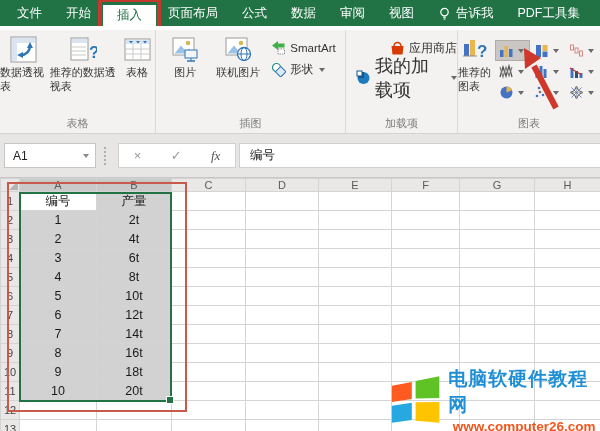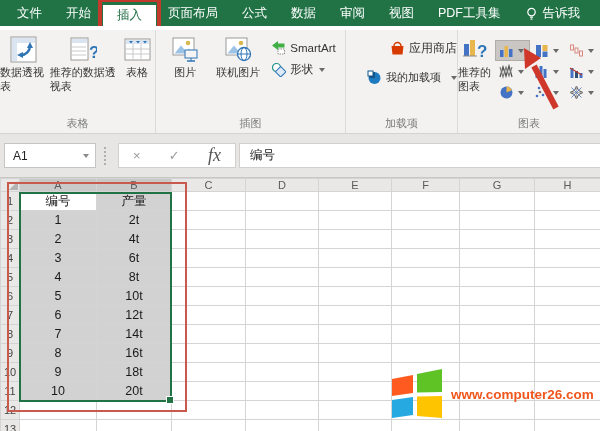--- a/index.html
+++ b/index.html
@@ -38,21 +38,21 @@
 
   
   .fbar { position:absolute; top:134px; left:0; width:600px; height:44px; background:#e7e6e5;
           border-bottom:1px solid #c9c7c5; display:flex; align-items:center; }
   .namebox { margin-left:4px; width:92px; height:25px; background:#fff; border:1px solid #c6c5c4;
              display:flex; align-items:center; font-size:12px; color:#222; padding-left:8px; }
   .namebox .caret { margin-left:auto; margin-right:6px; border-top-color:#8a8a8a; }
   .fsep { width:14px; height:18px; border-left:2px dotted #b0aeac; margin-left:8px; }
   .fbtns { width:118px; height:25px; background:#fff; border:1px solid #d2d0ce; display:flex; align-items:center;
            justify-content:space-around; color:#9a9a9a; font-size:13px; }
-  .fbtns .fx { font-style:italic; font-family:"Liberation Serif","DejaVu Serif",serif; color:#555; font-size:18px;text-align:right; }
+  .fbtns .fx { font-style:italic; font-family:"Liberation Serif","DejaVu Serif",serif; color:#555; font-size:13px;text-align:right; }
   .finput { flex:1; height:25px; background:#fff; border:1px solid #d2d0ce; border-right:none; margin-left:3px;
             display:flex; align-items:center; padding-left:10px; font-size:12.5px; color:#222; }
 
   
   .sheetwrap { position:absolute; top:178px; left:0; width:600px; height:253px; background:#fff; overflow:hidden; }
   table.sheet { border-collapse:collapse; table-layout:fixed; width:600px; }
   .sheet th, .sheet td { border:1px solid #d4d4d4; overflow:hidden; white-space:nowrap; }
   .sheet thead th { height:13px; background:#e9e8e7; color:#5b5b5b; font-weight:normal; font-size:11px; }
   .sheet thead th.selhdr { background:#c9c9c9; }
   .sheet tbody th { background:#e9e8e7; color:#444; font-weight:normal; font-size:11px; }
@@ -102,29 +102,29 @@
       <div class="tab">
         <span>数据</span>
       </div>
       <div class="tab">
         <span>审阅</span>
       </div>
       <div class="tab">
         <span>视图</span>
       </div>
       <div class="tab">
-        <span>PDF工具集</span>
-      </div>
-      <div class="tab">
         <svg viewBox="0 0 14 14" class="bulb">
           <circle cx="7" cy="5.5" r="4" fill="none" stroke="#fff" stroke-width="1.3"></circle>
           <line x1="5.5" y1="11" x2="8.5" y2="11" stroke="#fff" stroke-width="1.3"></line>
           <line x1="6" y1="13" x2="8" y2="13" stroke="#fff" stroke-width="1.3"></line>
         </svg>
         <span>告诉我</span>
+      </div>
+      <div class="tab">
+        <span>PDF工具集</span>
       </div>
     </div>
 
   <div class="ribbon">
 
     <div class="rgroup" style="width:156px">
       <div class="rgroup-content" style="justify-content:center; gap:2px;">
         <div class="bigbtn" style="width:48px">
           <svg class="bigicon" viewBox="0 0 27 27">
             <rect x="1" y="1" width="25" height="25" fill="#fff" stroke="#9a9a9a"></rect>
@@ -210,21 +210,21 @@
 
     <div class="rgroup" style="width:112px">
       <div class="rgroup-content" style="flex-direction:column; gap:12px; padding-left:10px; padding-top:10px;align-items:flex-end;">
         <div class="smallbtn" style="font-size:12px">
           <svg class="smallicon" viewBox="0 0 15 15">
             <path d="M4 5 a3.5 3.5 0 0 1 7 0" fill="none" stroke="#d83b01" stroke-width="1.4"></path>
             <path d="M1.5 5 h12 l-1 8.5 h-10z" fill="#d83b01"></path>
           </svg>
           <span>应用商店</span>
         </div>
-        <div class="smallbtn" style="font-size:11px">
+        <div class="smallbtn" style="font-size:18px">
           <svg class="smallicon" viewBox="0 0 15 15">
             <circle cx="7.5" cy="8" r="6" fill="#1e7bc0"></circle>
             <rect x="2" y="2" width="6" height="6" fill="#15568a"></rect>
             <rect x="1" y="1" width="5" height="5" fill="#fff" stroke="#15568a"></rect>
           </svg>
           <span>我的加载项</span>
           <span class="caret" style="margin-left:6px"></span>
         </div>
       </div>
       <div class="rgroup-label">加载项</div>
@@ -517,20 +517,21 @@
   </div>
 
   <div class="watermark">
     <svg width="54" height="56" viewBox="0 0 54 56">
       <polygon points="2,13 23,9 23,27 2,30" fill="#ff5a1f"></polygon>
       <polygon points="27,8 52,3 52,26 27,26.5" fill="#5fc326"></polygon>
       <polygon points="2,34 23,31 23,49 2,52" fill="#26a9e0"></polygon>
       <polygon points="27,30.5 52,30 52,52 27,50" fill="#ffc400"></polygon>
     </svg>
     <div class="wm-text">
+      <span class="wm-title" style="color: rgb(31, 143, 213);">电脑软硬件教程网</span>
       <span class="wm-url" style="color: rgb(240, 86, 29);">www.computer26.com</span>
     </div>
   </div>
 
   <svg class="annotations" viewBox="0 0 600 431">
     <line x1="556" y1="108" x2="534" y2="66" stroke="#d0372b" stroke-width="6"></line>
     <polygon points="524,48 541,58 525,69" fill="#d0372b"></polygon>
   </svg>
 
 </div>

